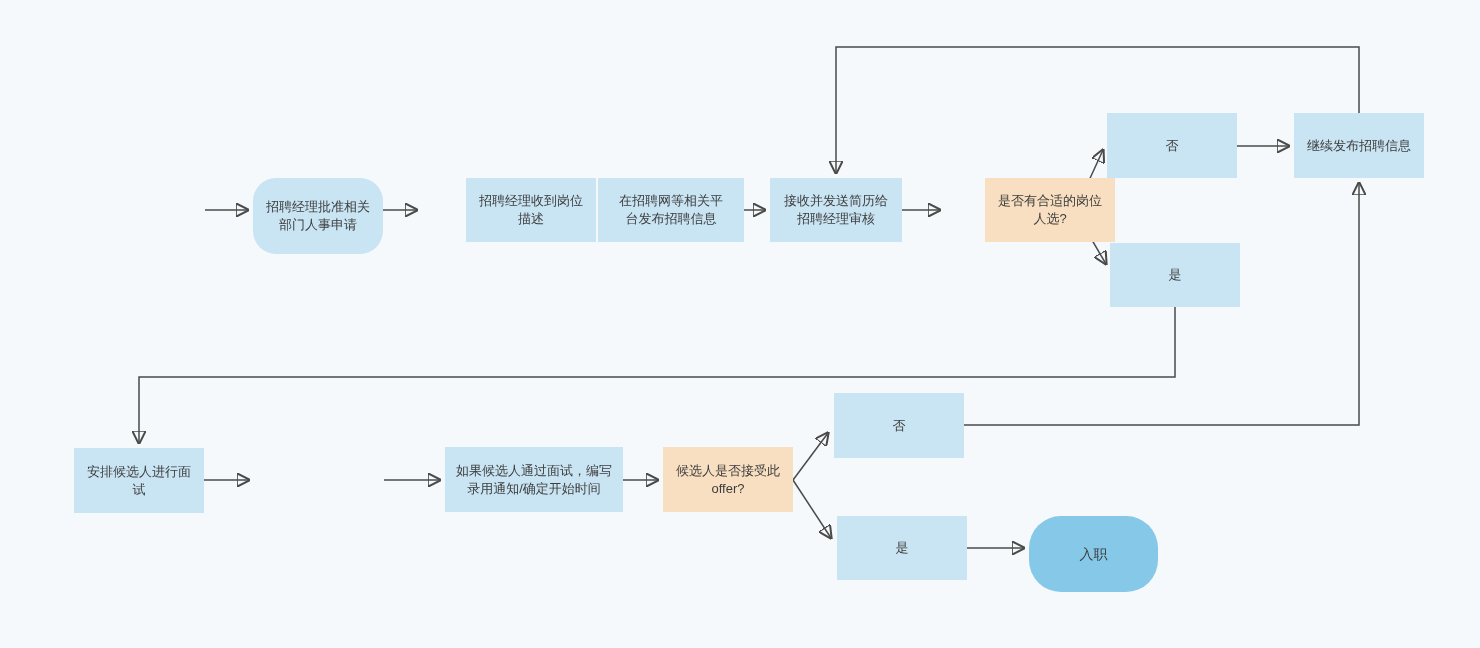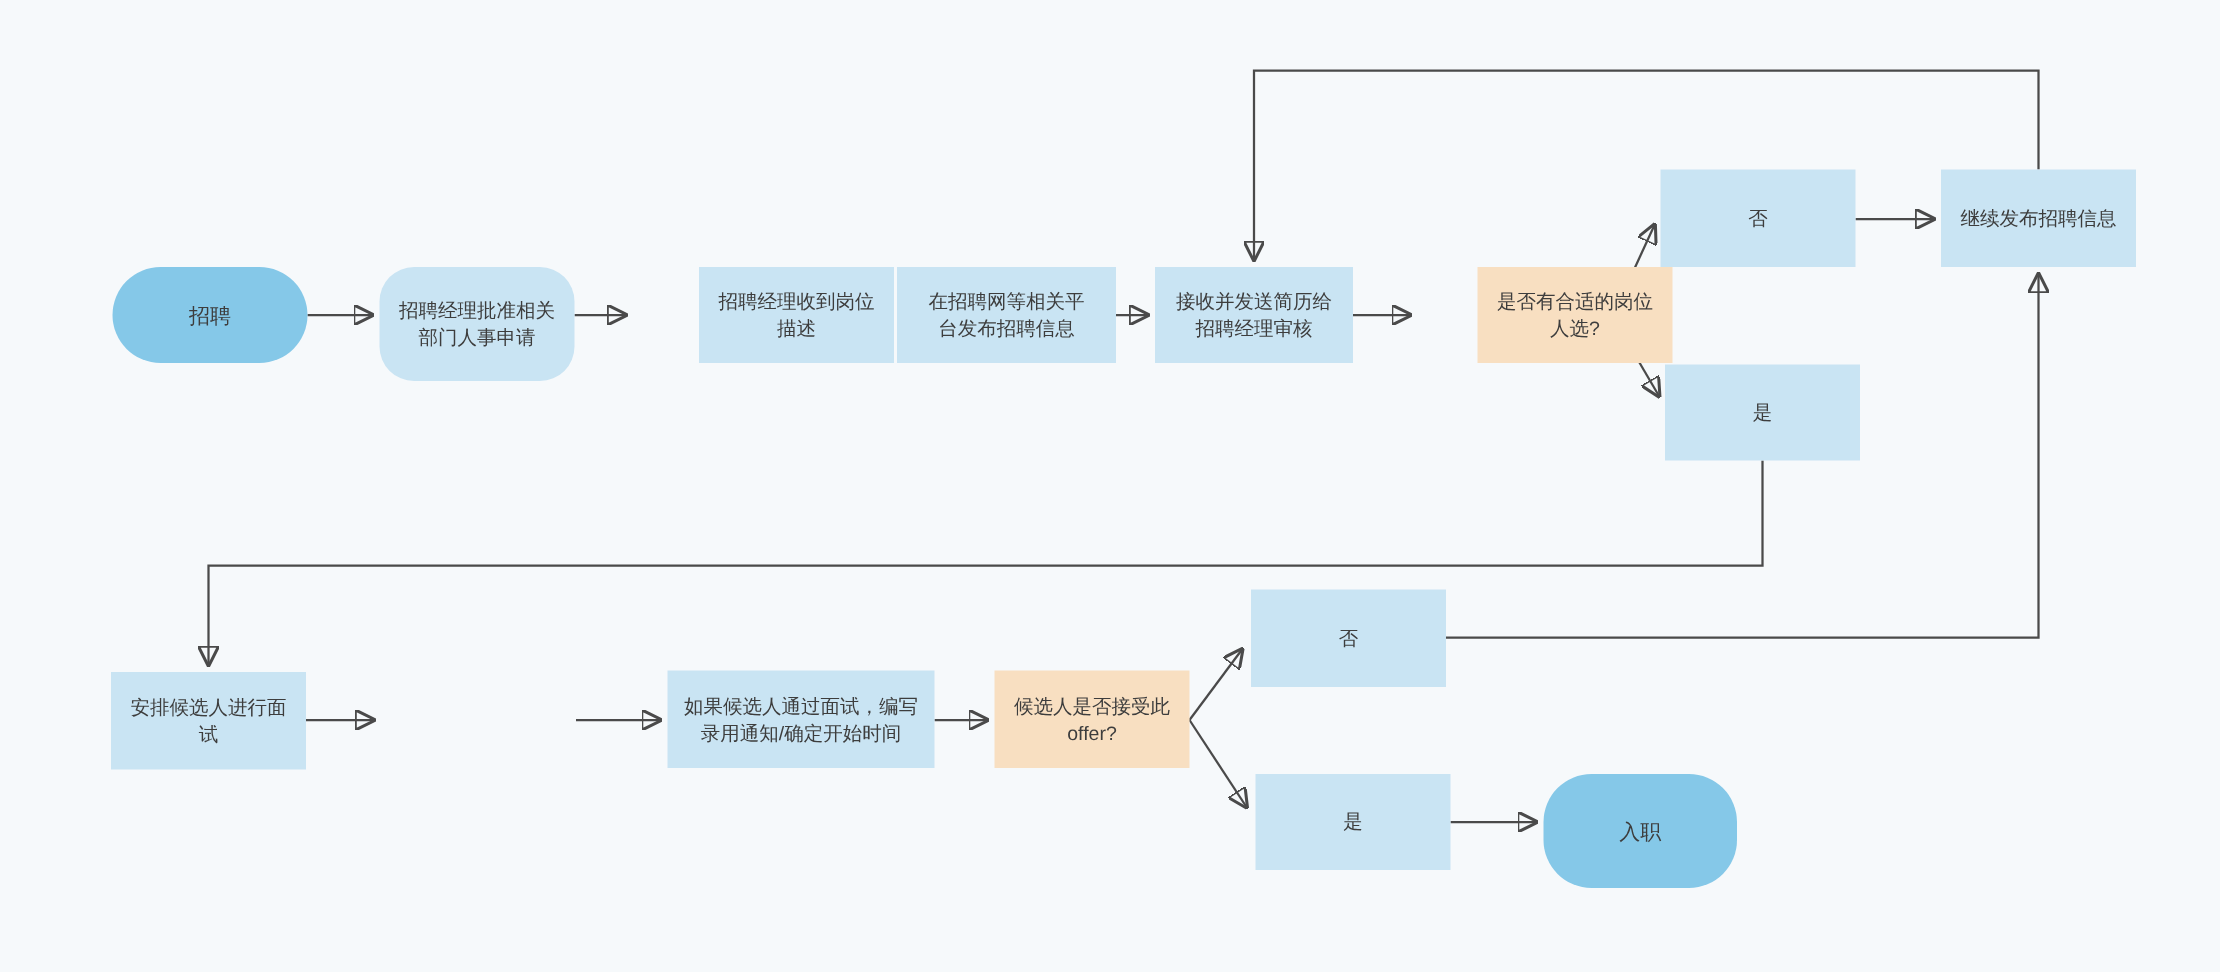--- a/index.html
+++ b/index.html
@@ -74,21 +74,20 @@
     <path d="M1175 307 V377 H139 V443" marker-end="url(#arrow)"></path>
     <path d="M204 480 H249" marker-end="url(#arrow)"></path>
     <path d="M384 480 H440" marker-end="url(#arrow)"></path>
     <path d="M623 480 H658" marker-end="url(#arrow)"></path>
     <path d="M793 480 L828 433" marker-end="url(#arrow)"></path>
     <path d="M793 480 L831 538" marker-end="url(#arrow)"></path>
     <path d="M964 425 H1359 V183" marker-end="url(#arrow)"></path>
     <path d="M967 548 H1024" marker-end="url(#arrow)"></path>
   </svg>
 
-  <div class="node terminal" style="left:75px;   top:178px; width:130px; height:64px;">招聘</div>
   <div class="node process" style="left:253px;  top:178px; width:130px; height:76px;border-radius:23px;">招聘经理批准相关
 部门人事申请</div>
   <div class="node process" style="left:422px;  top:178px; width:130px; height:64px;margin-left:44px;">招聘经理收到岗位
 描述</div>
   <div class="node process" style="left:598px;  top:178px; width:146px; height:64px;">在招聘网等相关平
 台发布招聘信息</div>
   <div class="node process" style="left:770px;  top:178px; width:132px; height:64px;">接收并发送简历给
 招聘经理审核</div>
   <div class="node decision" style="left:945px;  top:178px; width:130px; height:64px;margin-left:40px;">是否有合适的岗位
 人选?</div>

